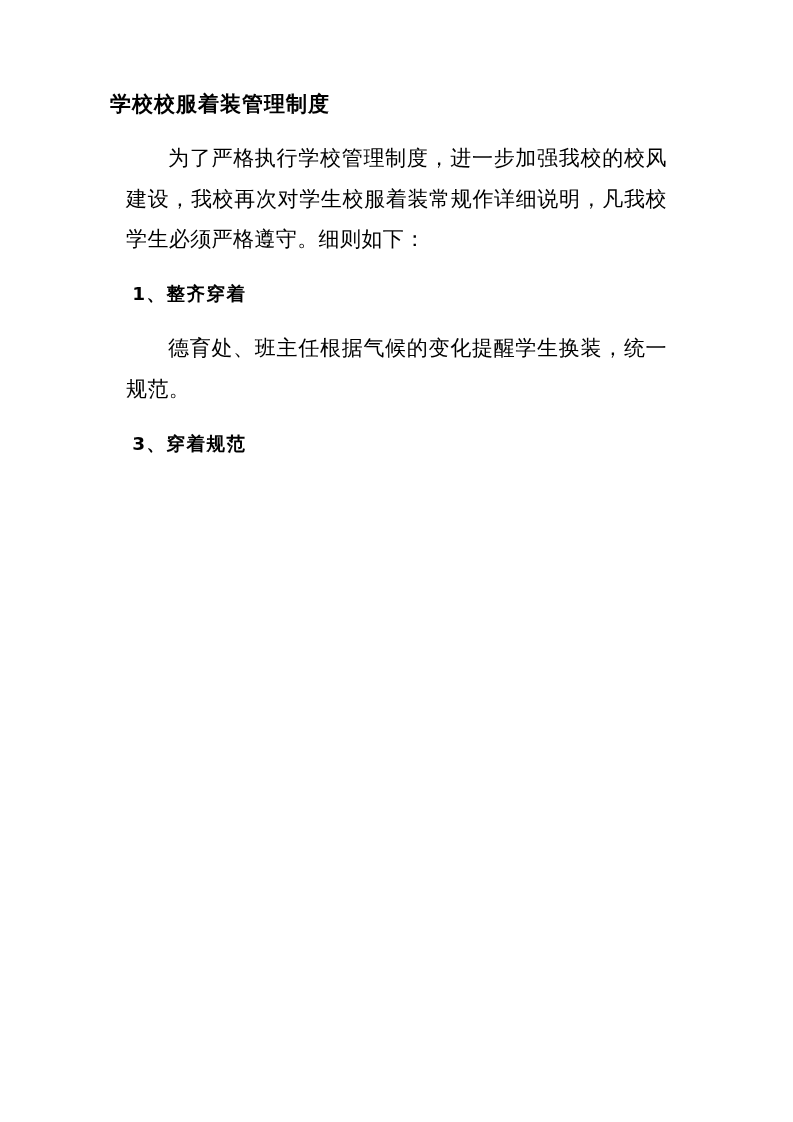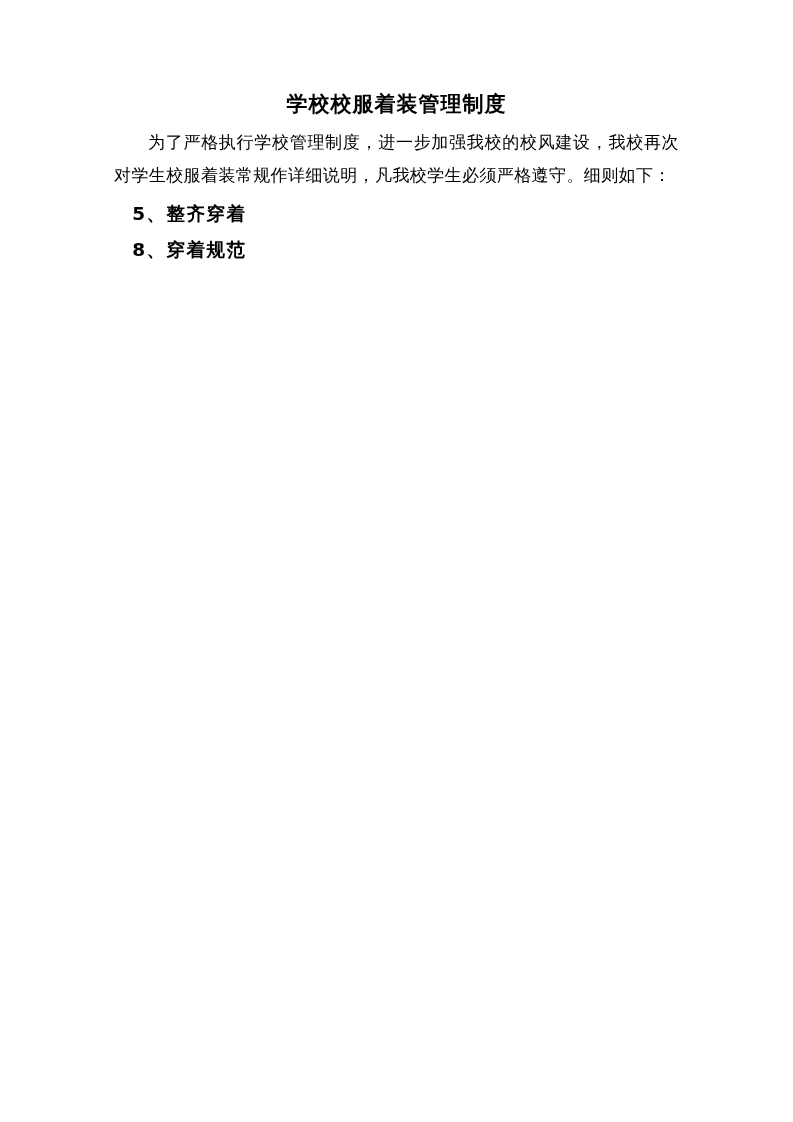--- a/index.html
+++ b/index.html
@@ -14,32 +14,32 @@
   .page {
     position: relative;
     width: 793px;
     height: 1122px;
     background: #ffffff;
     box-sizing: border-box;
     padding: 88px 110px 70px 110px;
     overflow: hidden;
   }
   .doc-title {
-    text-align: center;
+    text-align: left;
     font-size: 21px;
     font-weight: bold;
     letter-spacing: 1px;
     margin: 0 0 0 0;
     line-height: 1.6;
     font-family: "DejaVu Sans", "Liberation Sans", sans-serif;
   }
   p.body-text {
-    font-size: 17px;
+    font-size: 21px;
     line-height: 1.95;
-    margin: 4px;
+    margin: 16px;
     text-align: justify;
     text-justify: inter-ideograph;
     text-indent: 2em;
     letter-spacing: 0.4px;
   }
   p.heading-text {
     font-size: 18.5px;
     line-height: 1.95;
     margin: 0;
     text-indent: 1.2em;
@@ -50,21 +50,22 @@
 </style>
 </head>
 <body>
 
 <div class="page">
 
   <h1 class="doc-title">学校校服着装管理制度</h1>
 
   <p class="body-text">为了严格执行学校管理制度，进一步加强我校的校风建设，我校再次对学生校服着装常规作详细说明，凡我校学生必须严格遵守。细则如下：</p>
 
-  <p class="heading-text">5、整齐穿着</p>
+  <p class="heading-text">1、整齐穿着</p>
 
 
 
 
+  <p class="body-text">德育处、班主任根据气候的变化提醒学生换装，统一规范。</p>
 
-  <p class="heading-text">8、穿着规范</p>
+  <p class="heading-text">3、穿着规范</p>
 
 </div>
 
 </body></html>

